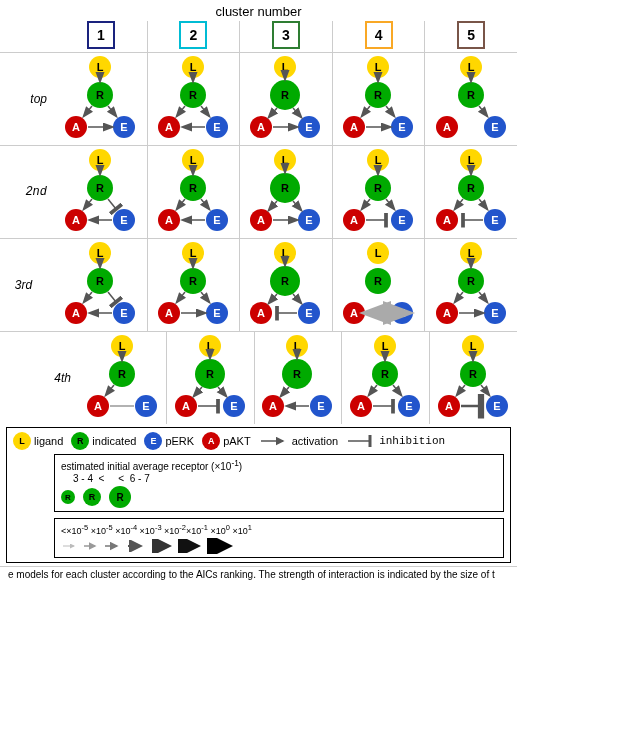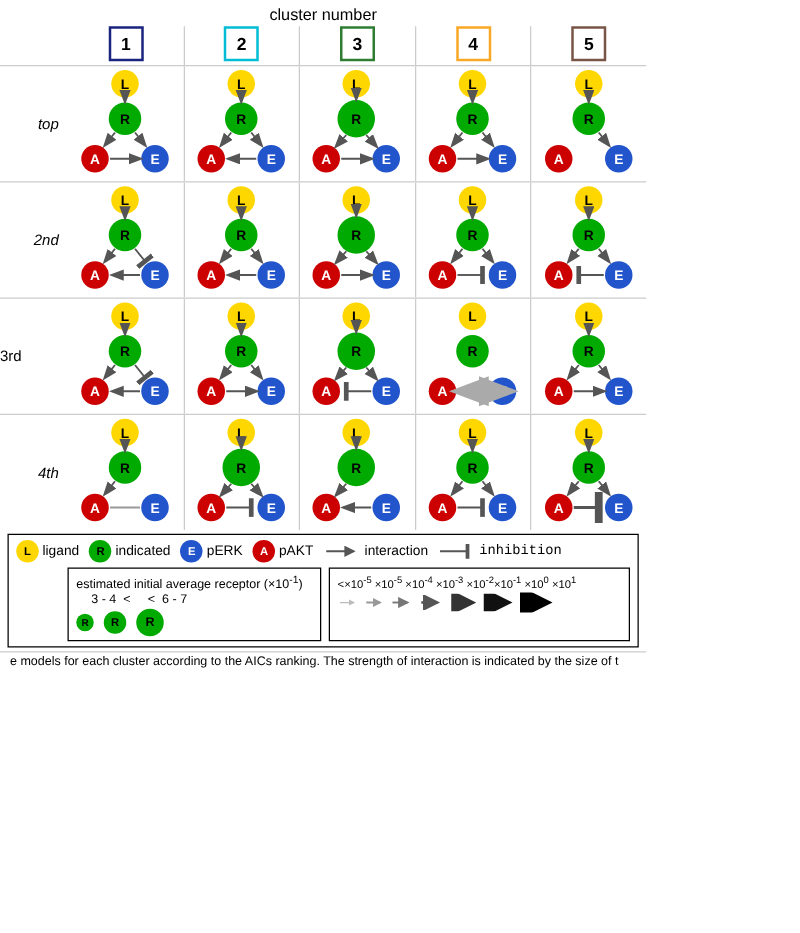--- a/index.html
+++ b/index.html
@@ -153,21 +153,21 @@
         <circle cx="66" cy="72" r="11" fill="#2255CC"></circle>
           <text x="66" y="76" text-anchor="middle" font-size="11" font-weight="bold" fill="#fff">E</text>
         <line x1="42" y1="23" x2="42" y2="26" stroke="#555" stroke-width="1.5" marker-end="url(#ah5t)"></line>
         <line x1="50" y1="51" x2="58" y2="61" stroke="#555" stroke-width="1.5" marker-end="url(#ah5t)"></line>
 
       </svg>
     </div>
   </div>
 
   <div style="display:flex;flex-direction:row;align-items:center;border-top:1px solid #ccc;">
-    <div style="width:55px;text-align:right;padding-right:8px;font-size:12px;font-style:italic;">2nd</div>
+    <div style="width:55px;text-align:right;padding-right:8px;font-size:12px;font-style:italic;font-family:Liberation Mono, monospace;">2nd</div>
 
     <div style="flex:1;border-right:1px solid #ccc;display:flex;justify-content:center;padding:2px 0;">
       <svg width="85" height="88">
         <defs>
             <marker id="ah1b" markerWidth="8" markerHeight="8" refX="6" refY="3" orient="auto">
               <path d="M0,0 L0,6 L8,3 z" fill="#555"></path>
             </marker>
         <marker id="blunt1b" markerWidth="4" markerHeight="10" refX="2" refY="5" orient="auto">
               <line x1="2" y1="0" x2="2" y2="10" stroke="#555" stroke-width="2.5"></line>
             </marker>
@@ -280,21 +280,21 @@
         <line x1="42" y1="23" x2="42" y2="26" stroke="#555" stroke-width="1.5" marker-end="url(#ah5b)"></line>
         <line x1="34" y1="51" x2="26" y2="61" stroke="#555" stroke-width="1.5" marker-end="url(#ah5b)"></line>
         <line x1="50" y1="51" x2="58" y2="61" stroke="#555" stroke-width="1.5" marker-end="url(#ah5b)"></line>
 
         <line x1="54" y1="72" x2="34" y2="72" stroke="#555" stroke-width="1.5" marker-end="url(#bl5b)"></line>
       </svg>
     </div>
   </div>
 
   <div style="display:flex;flex-direction:row;align-items:center;border-top:1px solid #ccc;">
-    <div style="width:55px;text-align:left;padding-right:8px;font-size:12px;">3rd</div>
+    <div style="width:55px;text-align:center;padding-right:8px;font-size:12px;font-style:italic;">3rd</div>
 
     <div style="flex:1;border-right:1px solid #ccc;display:flex;justify-content:center;padding:2px 0;">
       <svg width="85" height="88">
         <defs>
           <marker id="ah1c" markerWidth="8" markerHeight="8" refX="6" refY="3" orient="auto">
               <path d="M0,0 L0,6 L8,3 z" fill="#555"></path>
             </marker>
           <marker id="bl1c" markerWidth="4" markerHeight="10" refX="2" refY="5" orient="auto">
               <line x1="2" y1="0" x2="2" y2="10" stroke="#555" stroke-width="2.5"></line>
             </marker>
@@ -404,21 +404,21 @@
           <text x="66" y="76" text-anchor="middle" font-size="11" font-weight="bold" fill="#fff">E</text>
         <line x1="42" y1="23" x2="42" y2="26" stroke="#555" stroke-width="1.5" marker-end="url(#ah5c)"></line>
         <line x1="34" y1="51" x2="26" y2="61" stroke="#555" stroke-width="1.5" marker-end="url(#ah5c)"></line>
         <line x1="50" y1="51" x2="58" y2="61" stroke="#555" stroke-width="1.5" marker-end="url(#ah5c)"></line>
         <line x1="30" y1="72" x2="54" y2="72" stroke="#555" stroke-width="1.5" marker-end="url(#ah5c)"></line>
       </svg>
     </div>
   </div>
 
   <div style="display:flex;flex-direction:row;align-items:center;border-top:1px solid #ccc;">
-    <div style="width:55px;text-align:right;padding-right:8px;font-size:12px;font-style:italic;">4th</div>
+    <div style="width:55px;text-align:right;padding-right:8px;font-size:12px;font-style:italic;margin-left:24px;">4th</div>
 
     <div style="flex:1;border-right:1px solid #ccc;display:flex;justify-content:center;padding:2px 0;">
       <svg width="85" height="88">
         <defs>
           <marker id="ah1d" markerWidth="8" markerHeight="8" refX="6" refY="3" orient="auto">
               <path d="M0,0 L0,6 L8,3 z" fill="#555"></path>
             </marker>
           <marker id="bl1d" markerWidth="4" markerHeight="10" refX="2" refY="5" orient="auto">
               <line x1="2" y1="0" x2="2" y2="10" stroke="#555" stroke-width="2.5"></line>
             </marker>
@@ -562,36 +562,36 @@
       </div>
       <div style="display:flex;align-items:center;gap:3px;">
         <svg width="30" height="14">
           <defs>
               <marker id="leg-ah" markerWidth="6" markerHeight="6" refX="5" refY="3" orient="auto">
                 <path d="M0,0 L0,6 L6,3 z" fill="#555"></path>
               </marker>
             </defs>
           <line x1="2" y1="7" x2="24" y2="7" stroke="#555" stroke-width="1.5" marker-end="url(#leg-ah)"></line>
         </svg>
-        <span style="font-size:11px;">interaction</span>
+        <span style="font-size:11px;">activation</span>
       </div>
       <div style="display:flex;align-items:center;gap:3px;font-family:Liberation Mono, monospace;">
         <svg width="30" height="14">
           <defs>
               <marker id="leg-bl" markerWidth="4" markerHeight="8" refX="2" refY="4" orient="auto">
                 <line x1="2" y1="0" x2="2" y2="8" stroke="#555" stroke-width="2"></line>
               </marker>
             </defs>
           <line x1="2" y1="7" x2="24" y2="7" stroke="#555" stroke-width="1.5" marker-end="url(#leg-bl)"></line>
         </svg>
         <span style="font-size:11px;">inhibition</span>
       </div>
     </div>
 
-    <div style="display:flex;margin-top:4px;gap:6px;padding-left:41px;">
+    <div style="display:flex;flex-direction:column;margin-top:4px;gap:6px;padding-left:41px;">
 
       <div style="border:1px solid #000;padding:3px 6px;flex:1;">
         <div style="font-size:10px;color:#000;">estimated initial average receptor (×10<sup>-1</sup>)</div>
         <div style="font-size:10px;color:#000;margin:1px 12px;">3 - 4 &nbsp;&lt;&nbsp;&nbsp;&nbsp;&nbsp;&nbsp;&lt;&nbsp; 6 - 7</div>
         <div style="display:flex;align-items:center;gap:8px;margin-top:2px;">
           <div style="width:14px;height:14px;border-radius:50%;background:#00AA00;display:flex;align-items:center;justify-content:center;font-size:8px;font-weight:bold;">R</div>
           <div style="width:18px;height:18px;border-radius:50%;background:#00AA00;display:flex;align-items:center;justify-content:center;font-size:9px;font-weight:bold;">R</div>
           <div style="width:22px;height:22px;border-radius:50%;background:#00AA00;display:flex;align-items:center;justify-content:center;font-size:10px;font-weight:bold;">R</div>
         </div>
       </div>

